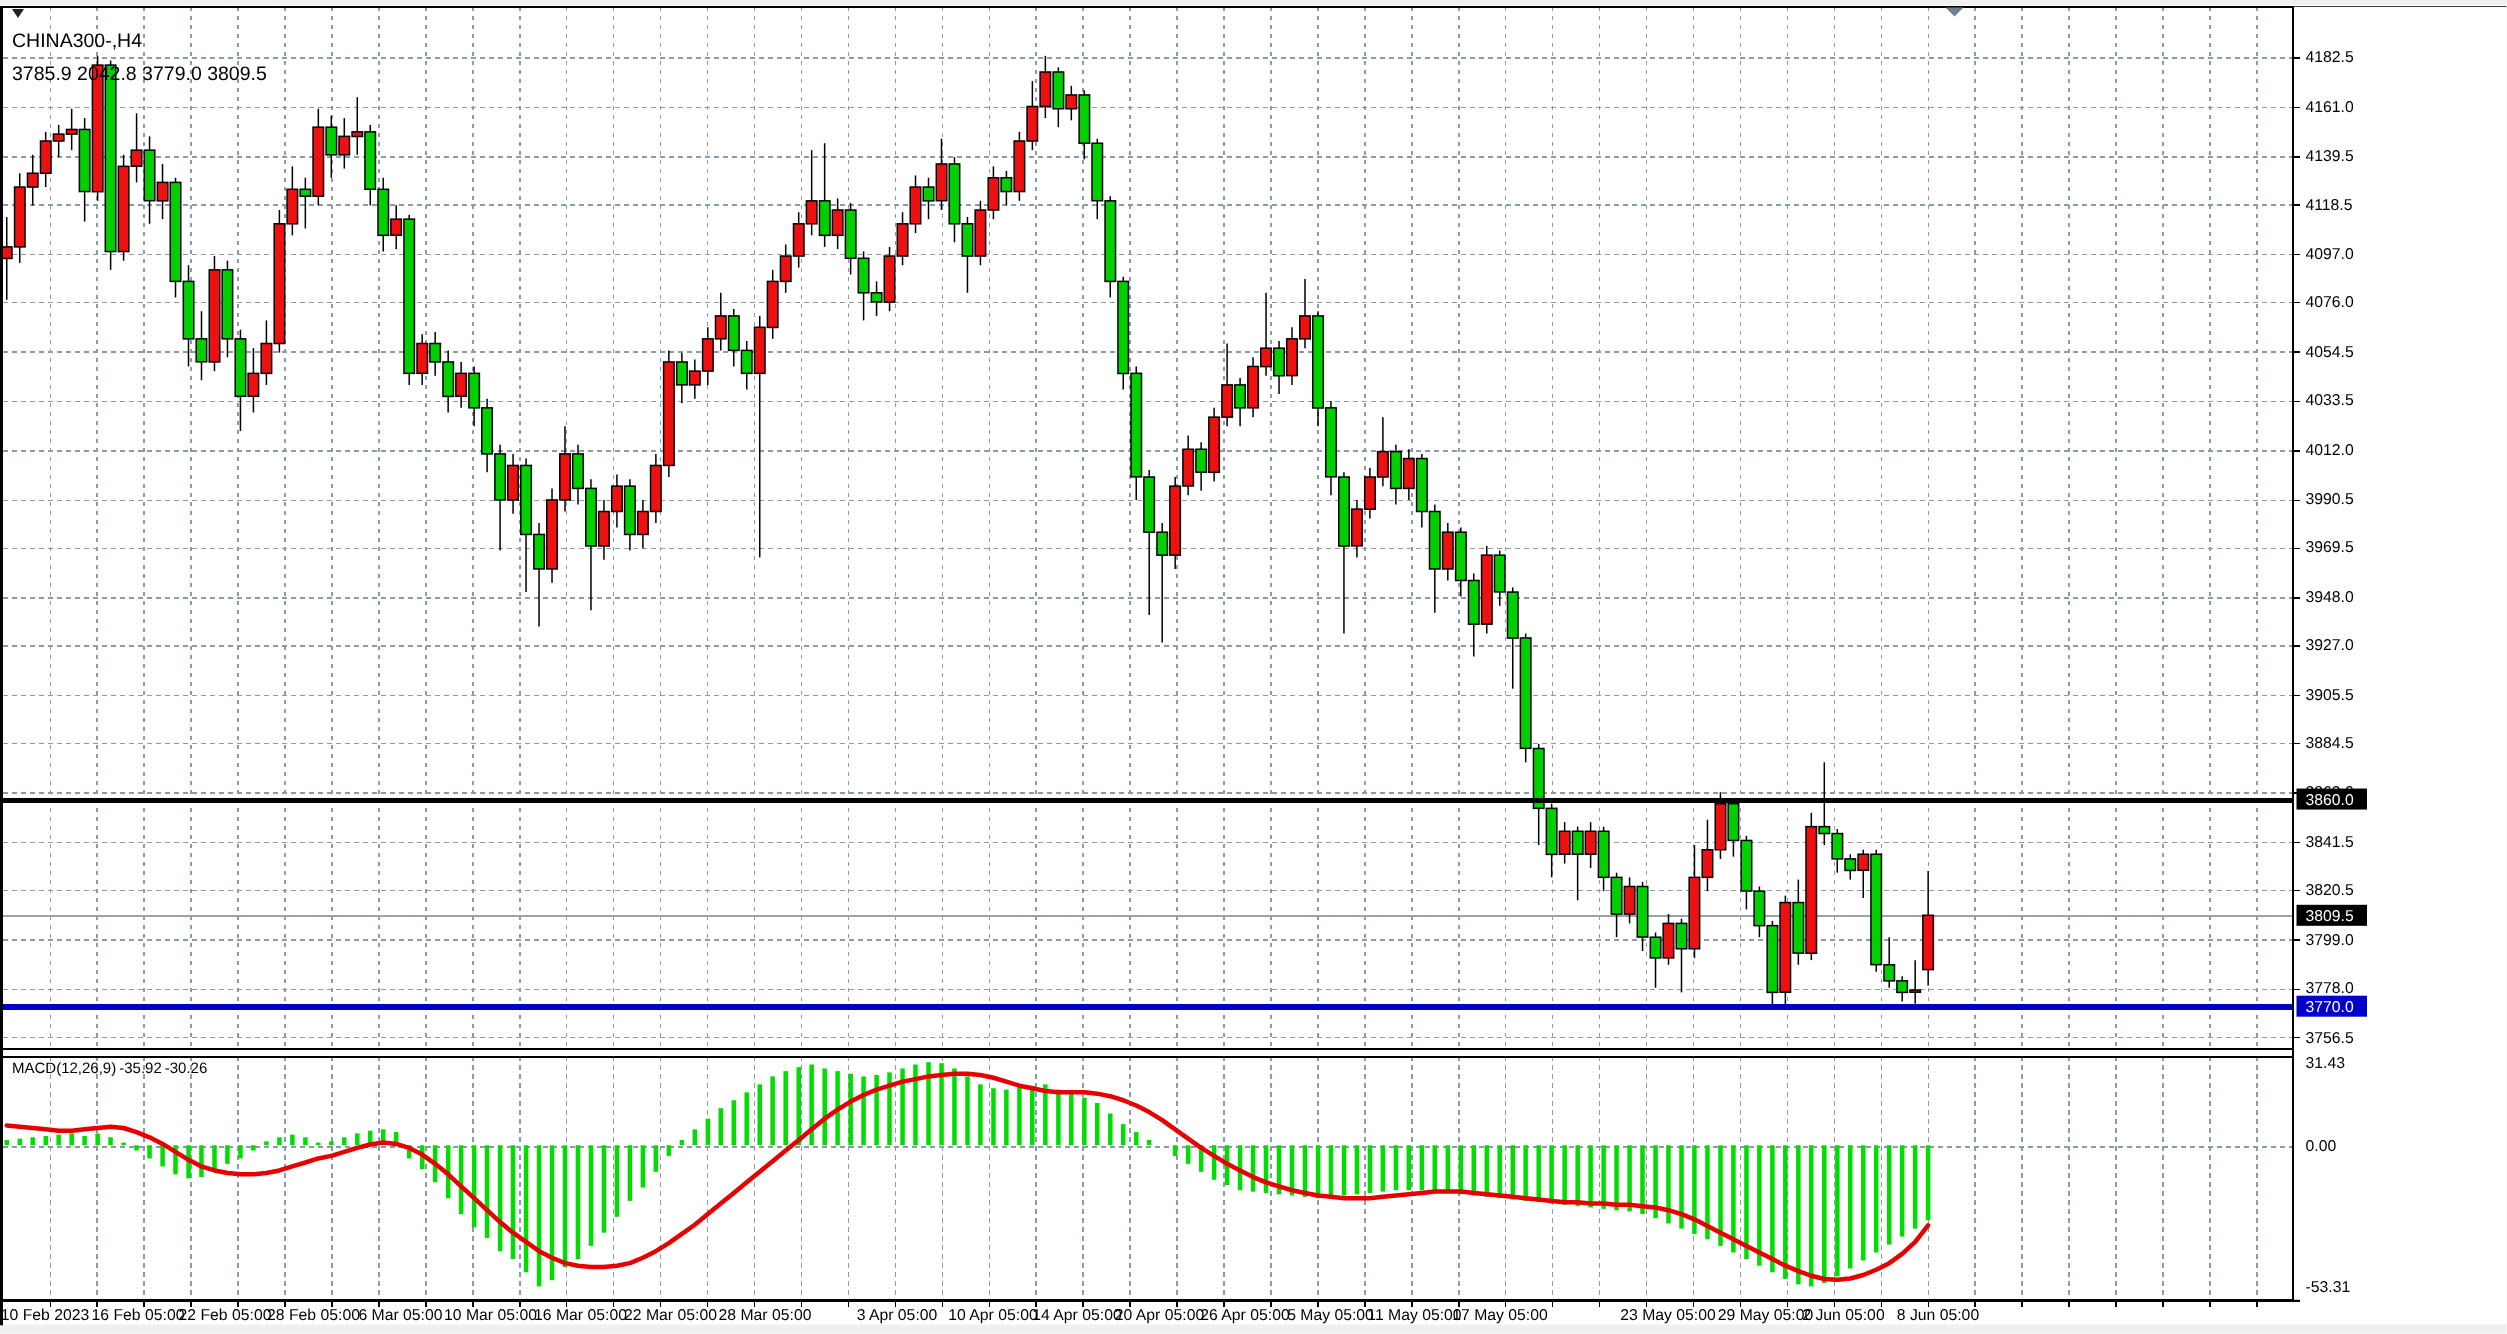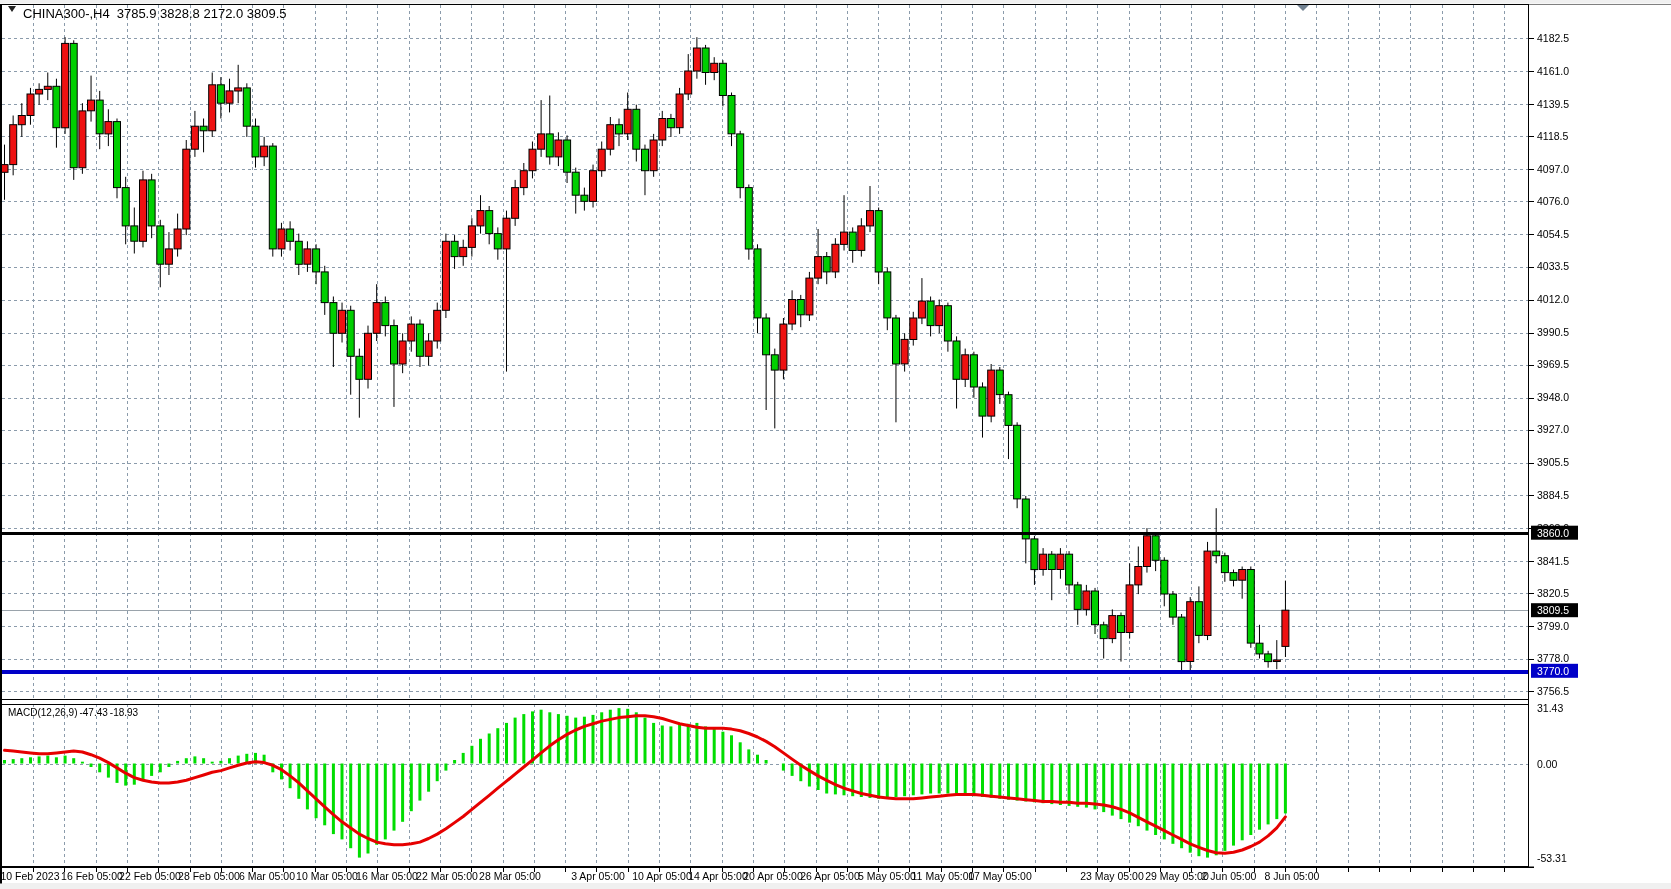--- a/index.html
+++ b/index.html
@@ -1,20 +1,20 @@
 <!DOCTYPE html>
 <html><head>
 <meta charset="utf-8">
 <style>
   html,body{margin:0;padding:0;background:#f0f0f0;}
   #app{position:relative;width:1671px;height:889px;background:#fff;overflow:hidden;
        font-family:"Liberation Sans",sans-serif;}
   #chart-svg{position:absolute;left:0;top:0;}
   .overlay{position:absolute;color:#000;white-space:nowrap;}
-  #title-bar{left:8px;top:6px;font-size:13px;display:flex;gap:7px;}
+  #title-bar{left:8px;top:6px;font-size:13px;display:flex;gap:7px;flex-direction:column;}
   #title-bar .tri{width:0;height:0;border-left:4px solid transparent;border-right:4px solid transparent;
        border-top:6px solid #222;display:inline-block;}
   #macd-label{left:8px;top:707px;font-size:10px;display:flex;gap:2px;}
 </style>
 </head>
 <body>
 
 <div id="app">
   <svg id="chart-svg" width="1671" height="889" viewBox="0 0 1671 889">
       <rect x="0" y="0" width="1671" height="889" fill="#ffffff"></rect>
@@ -719,21 +719,21 @@
       <text x="1112" y="880" font-size="10.5" text-anchor="middle" fill="#000000" font-family="&quot;Liberation Sans&quot;,sans-serif">23 May 05:00</text>
       <text x="1177" y="880" font-size="10.5" text-anchor="middle" fill="#000000" font-family="&quot;Liberation Sans&quot;,sans-serif">29 May 05:00</text>
       <text x="1229" y="880" font-size="10.5" text-anchor="middle" fill="#000000" font-family="&quot;Liberation Sans&quot;,sans-serif">2 Jun 05:00</text>
       <text x="1292" y="880" font-size="10.5" text-anchor="middle" fill="#000000" font-family="&quot;Liberation Sans&quot;,sans-serif">8 Jun 05:00</text>
       <polygon points="1297,5 1309,5 1303,11" fill="#708090"></polygon>
     </svg>
 
   <div id="title-bar" class="overlay">
     <span class="tri"></span>
     <span>CHINA300-,H4</span>
-    <span>3785.9 3828.8 2172.0 3809.5</span>
+    <span>3785.9 2042.8 3779.0 3809.5</span>
   </div>
 
   <div id="macd-label" class="overlay">
     <span>MACD(12,26,9)</span>
-    <span>-47.43</span>
-    <span>-18.93</span>
+    <span>-35.92</span>
+    <span>-30.26</span>
   </div>
 </div>
 
 </body></html>

